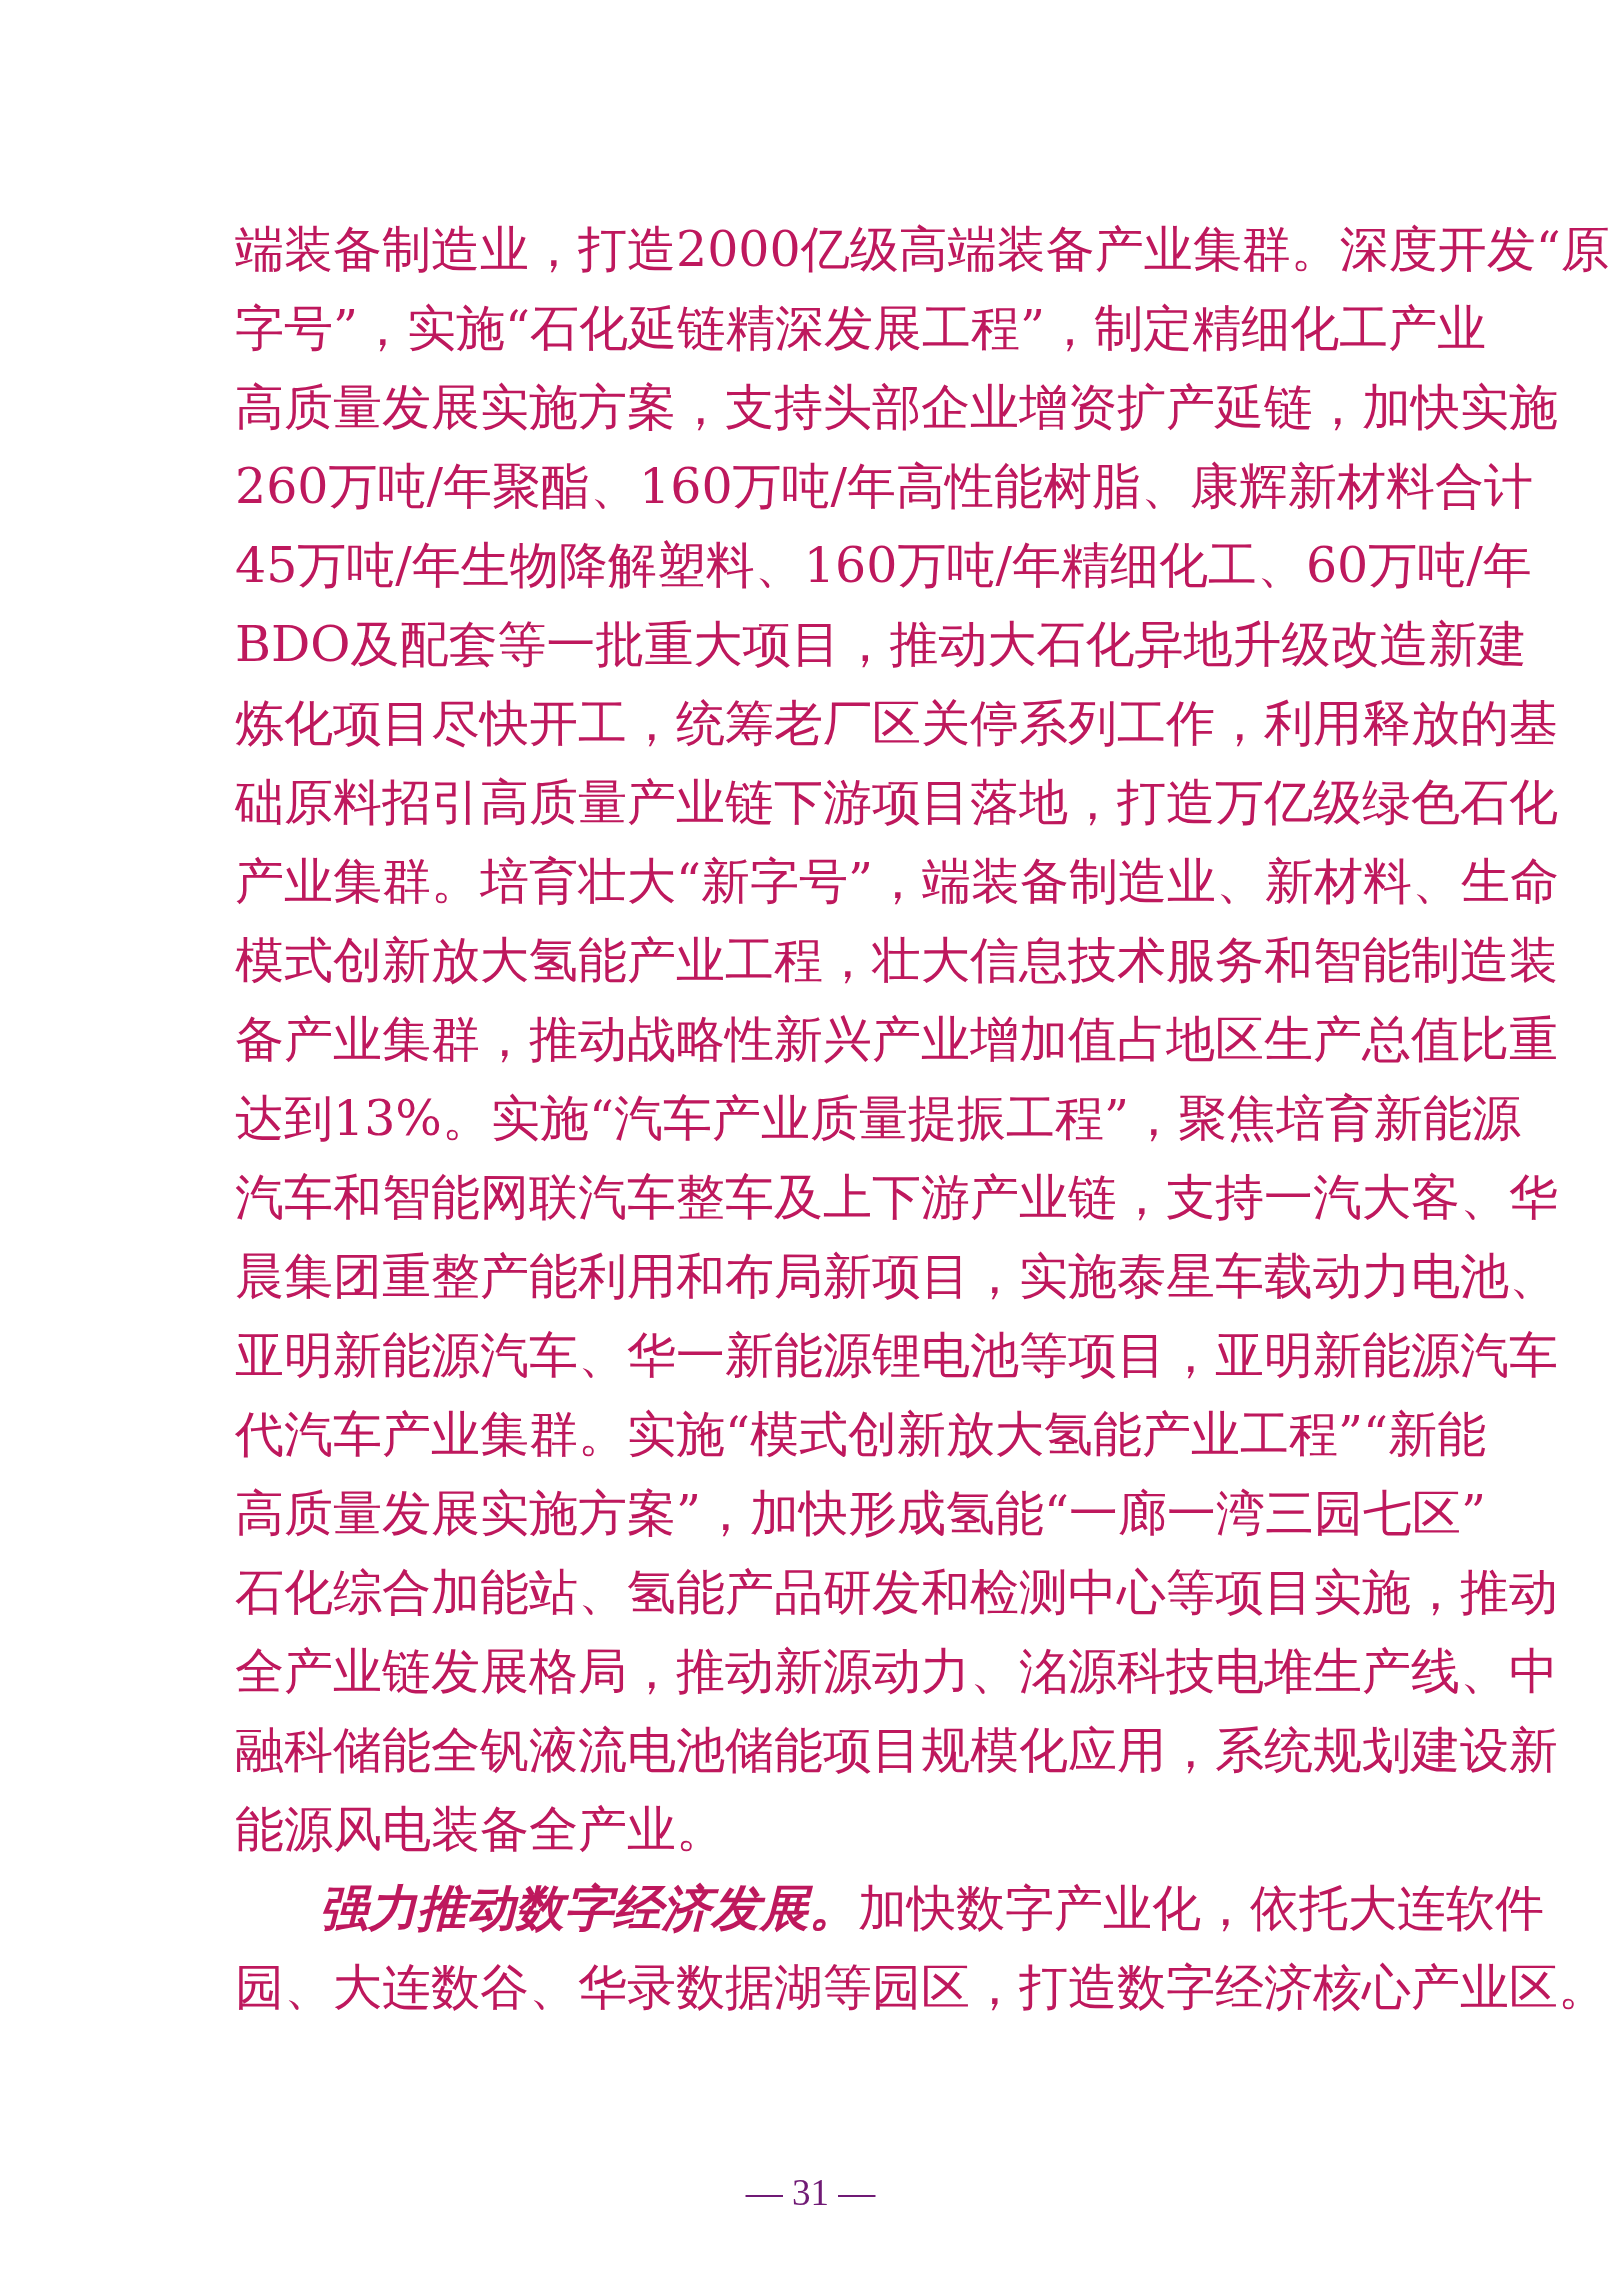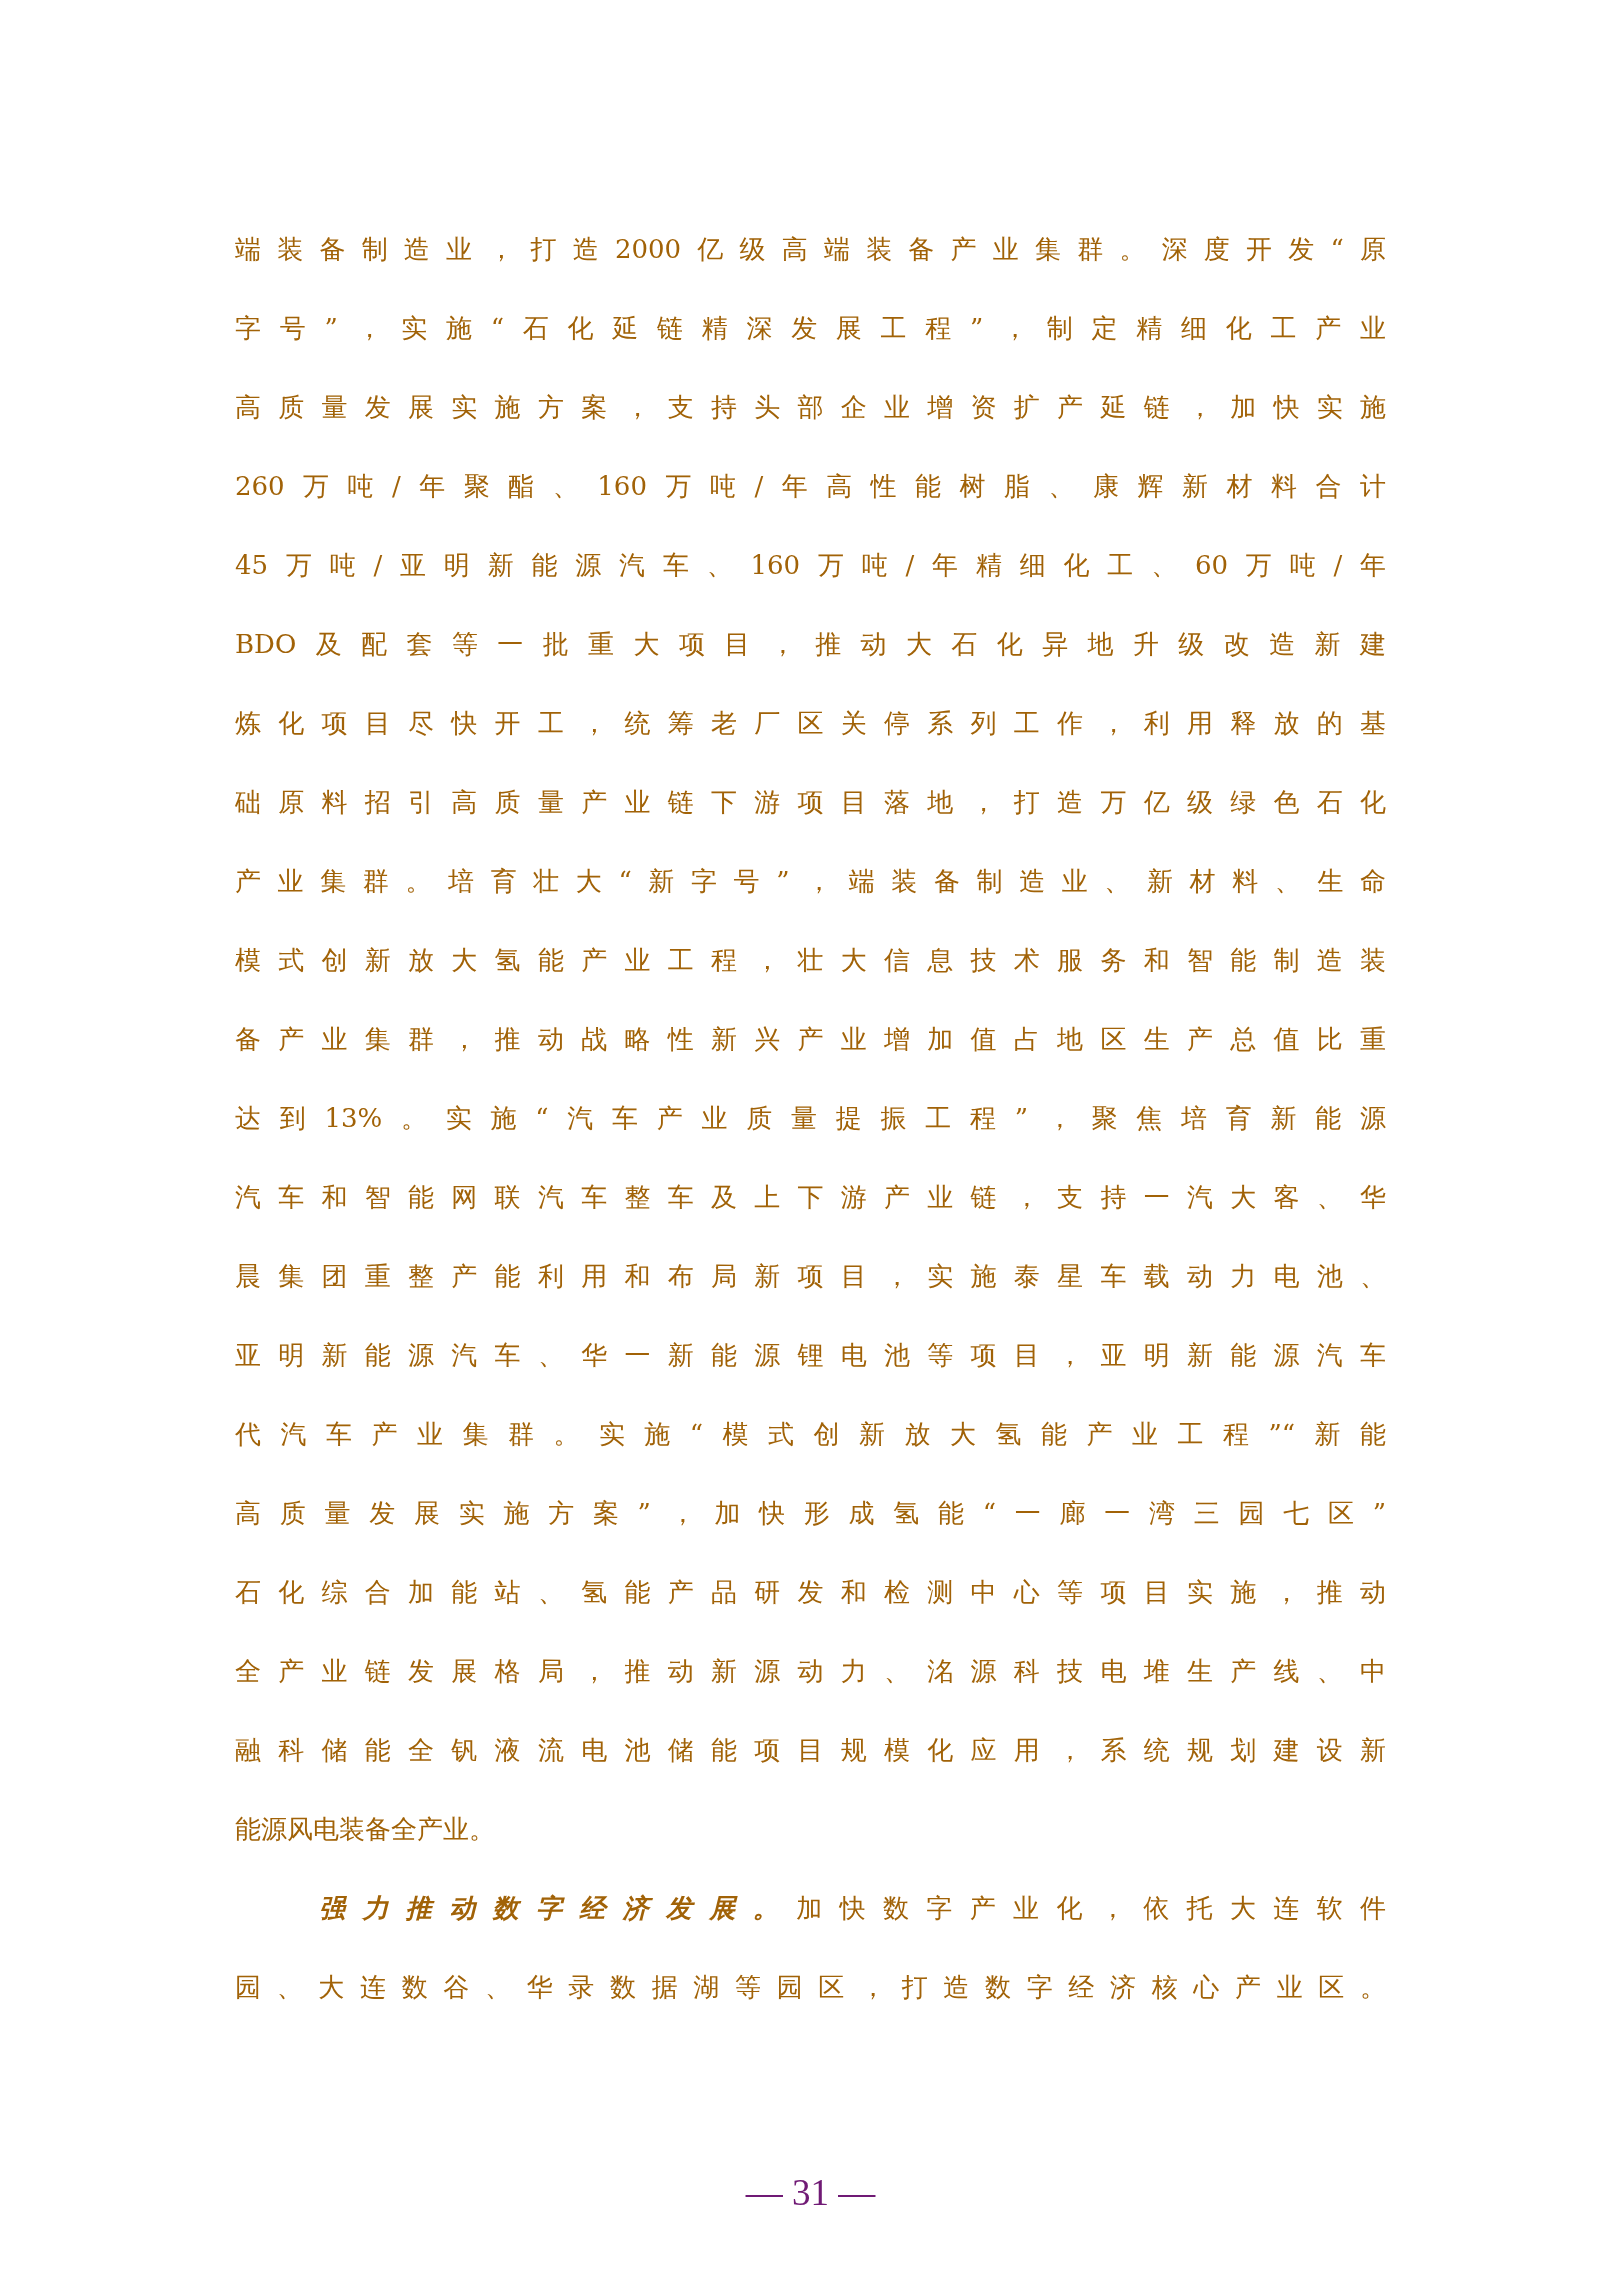--- a/index.html
+++ b/index.html
@@ -4,21 +4,21 @@
 <style>
   html, body { margin: 0; padding: 0; background: #ffffff; }
   body { width: 1621px; height: 2293px; position: relative; overflow: hidden; }
   .page {
     position: absolute; left: 0; top: 0; width: 1621px; height: 2293px;
     background: #ffffff;
   }
   .body-text {
     position: absolute; left: 235px; top: 210px; width: 1151px;
     font-family: "DejaVu Serif", "Liberation Serif", serif;
-    font-size: 26px; color: #a16207;
+    font-size: 49px; color: #be185d;
   }
   .line {
     display: block; height: 79px; line-height: 79px;
     text-align: justify; text-align-last: justify;
     white-space: nowrap; overflow: visible;
   }
   .line.last { text-align-last: left; }
   .line.indent { padding-left: 84px; }
   .bold { font-weight: bold; font-style: italic; }
   .page-number {
@@ -30,21 +30,21 @@
 </style>
 </head>
 <body>
 
 <div class="page">
   <div class="body-text">
     <span class="line">端装备制造业，打造2000亿级高端装备产业集群。深度开发“原</span>
     <span class="line">字号”，实施“石化延链精深发展工程”，制定精细化工产业</span>
     <span class="line">高质量发展实施方案，支持头部企业增资扩产延链，加快实施</span>
     <span class="line">260万吨/年聚酯、160万吨/年高性能树脂、康辉新材料合计</span>
-    <span class="line">45万吨/亚明新能源汽车、160万吨/年精细化工、60万吨/年</span>
+    <span class="line">45万吨/年生物降解塑料、160万吨/年精细化工、60万吨/年</span>
     <span class="line">BDO及配套等一批重大项目，推动大石化异地升级改造新建</span>
     <span class="line">炼化项目尽快开工，统筹老厂区关停系列工作，利用释放的基</span>
     <span class="line">础原料招引高质量产业链下游项目落地，打造万亿级绿色石化</span>
     <span class="line">产业集群。培育壮大“新字号”，端装备制造业、新材料、生命</span>
     <span class="line">模式创新放大氢能产业工程，壮大信息技术服务和智能制造装</span>
     <span class="line">备产业集群，推动战略性新兴产业增加值占地区生产总值比重</span>
     <span class="line">达到13%。实施“汽车产业质量提振工程”，聚焦培育新能源</span>
     <span class="line">汽车和智能网联汽车整车及上下游产业链，支持一汽大客、华</span>
     <span class="line">晨集团重整产能利用和布局新项目，实施泰星车载动力电池、</span>
     <span class="line">亚明新能源汽车、华一新能源锂电池等项目，亚明新能源汽车</span>

